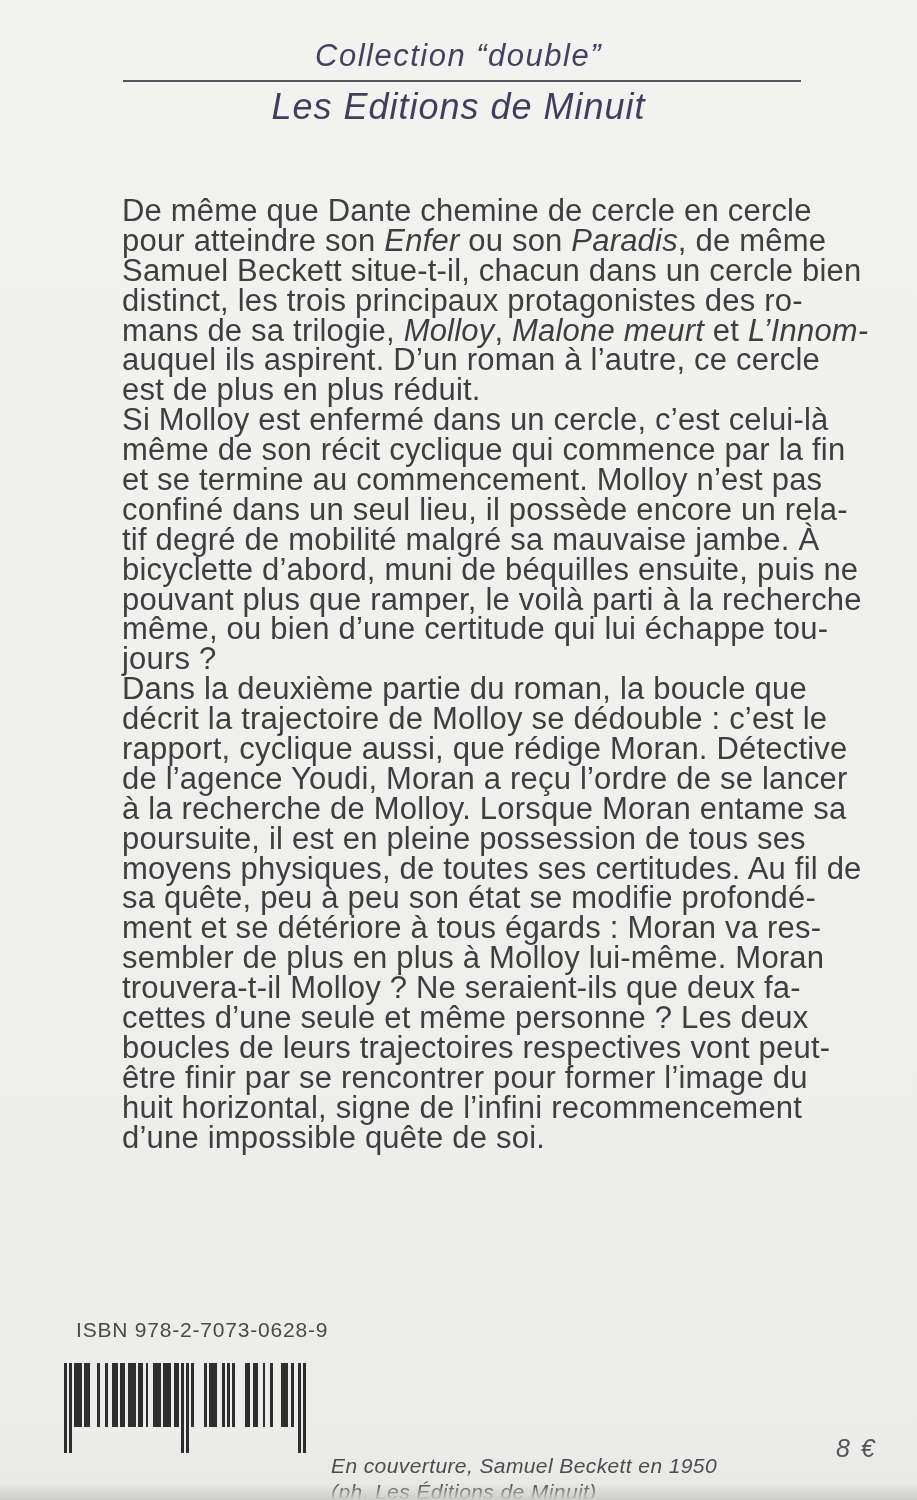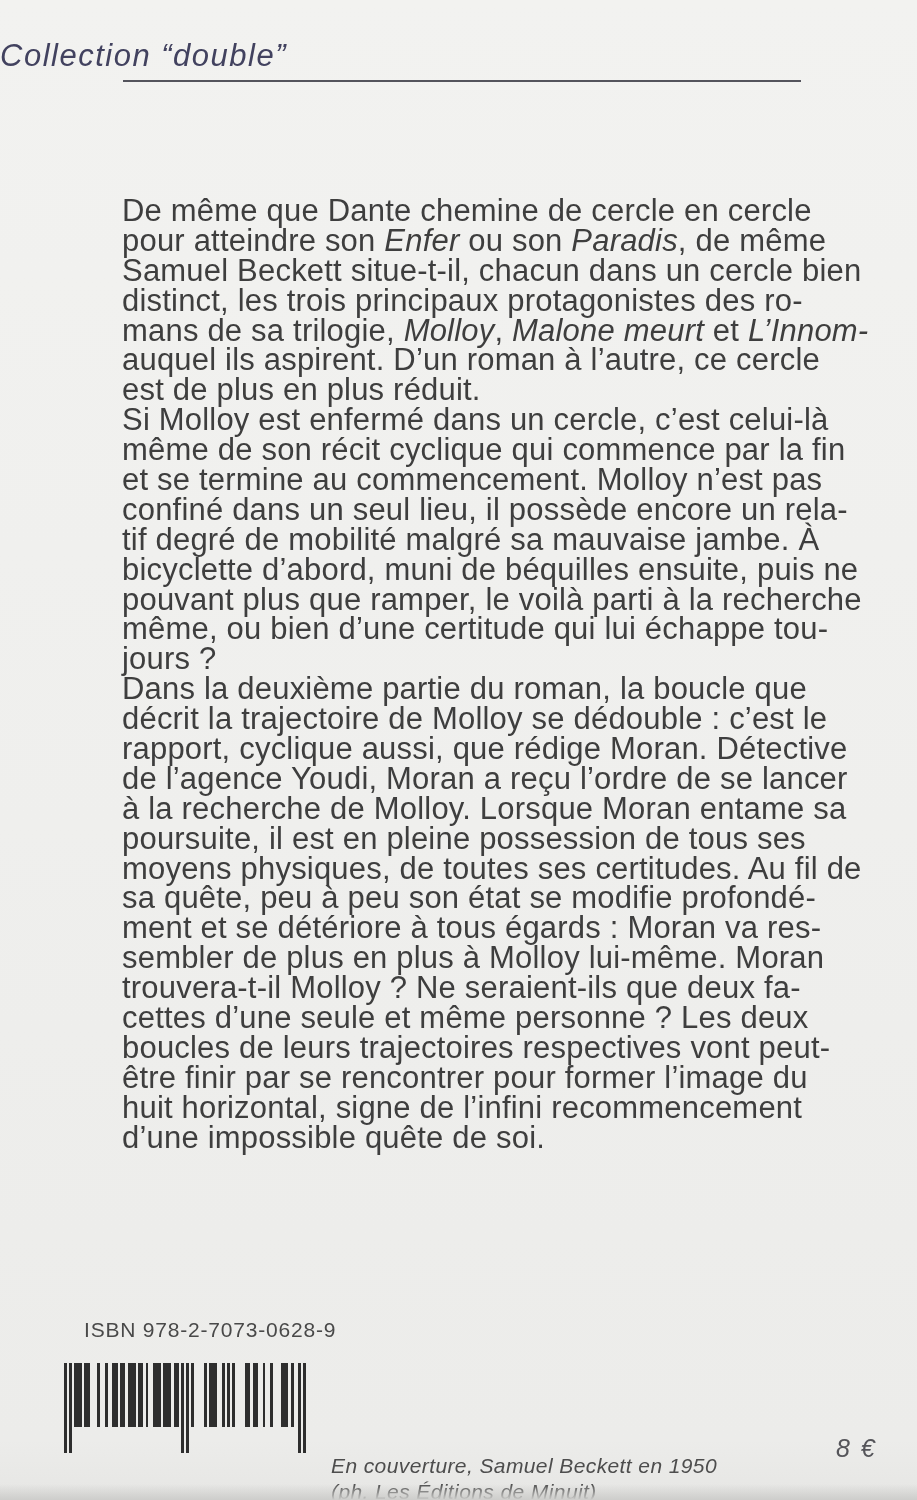--- a/index.html
+++ b/index.html
@@ -7,20 +7,21 @@
     position:relative;
     width:917px;height:1500px;
     margin:0 auto;
     background:linear-gradient(180deg,#f2f2f0 0%,#efefed 55%,#ececea 96%,#e6e6e4 100%);
     overflow:hidden;
     font-family:"Liberation Sans",sans-serif;
     color:#3e3e3e;
   }
   .collection{
     position:absolute;top:38px;left:0;width:100%;
+    text-align:center;
     font-style:italic;font-size:31px;letter-spacing:1.5px;
     color:#42425f;
   }
   .rule{
     position:absolute;top:80px;left:123px;width:678px;height:2px;
     background:#54545c;
   }
   .publisher{
     position:absolute;top:86px;left:0;width:100%;
     text-align:center;
@@ -38,21 +39,21 @@
     text-align:justify;
     text-align-last:justify;
     white-space:nowrap;
   }
   .tline-end{
     text-align-last:left;
   }
   .it{font-style:italic;}
   .isbn{
     position:absolute;top:1318px;left:76px;
-    font-size:21px;letter-spacing:0.8px;color:#494949;margin-left:8px;
+    font-size:21px;letter-spacing:0.8px;color:#494949;
   }
   .barcode{
     position:absolute;top:1363px;left:64px;width:260px;height:95px;
   }
   .barcode svg{position:absolute;top:0;left:0;}
   .caption{
     position:absolute;top:1421px;left:331px;
     font-style:italic;font-size:21px;line-height:26px;
     color:#4d4d4d;letter-spacing:0.4px;margin-top:32px;
   }
@@ -66,20 +67,21 @@
     background:linear-gradient(180deg,rgba(180,180,178,0) 0%,#cdcdcb 100%);
   }
 </style>
 </head>
 <body>
 
 <div class="cover">
 
   <div class="collection">Collection “double”</div>
   <div class="rule"></div>
+  <div class="publisher">Les Editions de Minuit</div>
 
   <div class="body-text">
       <div class="tline"><span>De même que Dante chemine de cercle en cercle</span></div>
       <div class="tline"><span>pour atteindre son </span><span class="it">Enfer</span><span> ou son </span><span class="it">Paradis</span><span>, de même</span></div>
       <div class="tline"><span>Samuel Beckett situe-t-il, chacun dans un cercle bien</span></div>
       <div class="tline"><span>distinct, les trois principaux protagonistes des ro-</span></div>
       <div class="tline"><span>mans de sa trilogie, </span><span class="it">Molloy</span><span>, </span><span class="it">Malone meurt</span><span> et </span><span class="it">L’Innom-</span></div>
       <div class="tline"><span>auquel ils aspirent. D’un roman à l’autre, ce cercle</span></div>
       <div class="tline tline-end"><span>est de plus en plus réduit.</span></div>
       <div class="tline"><span>Si Molloy est enfermé dans un cercle, c’est celui-là</span></div>

